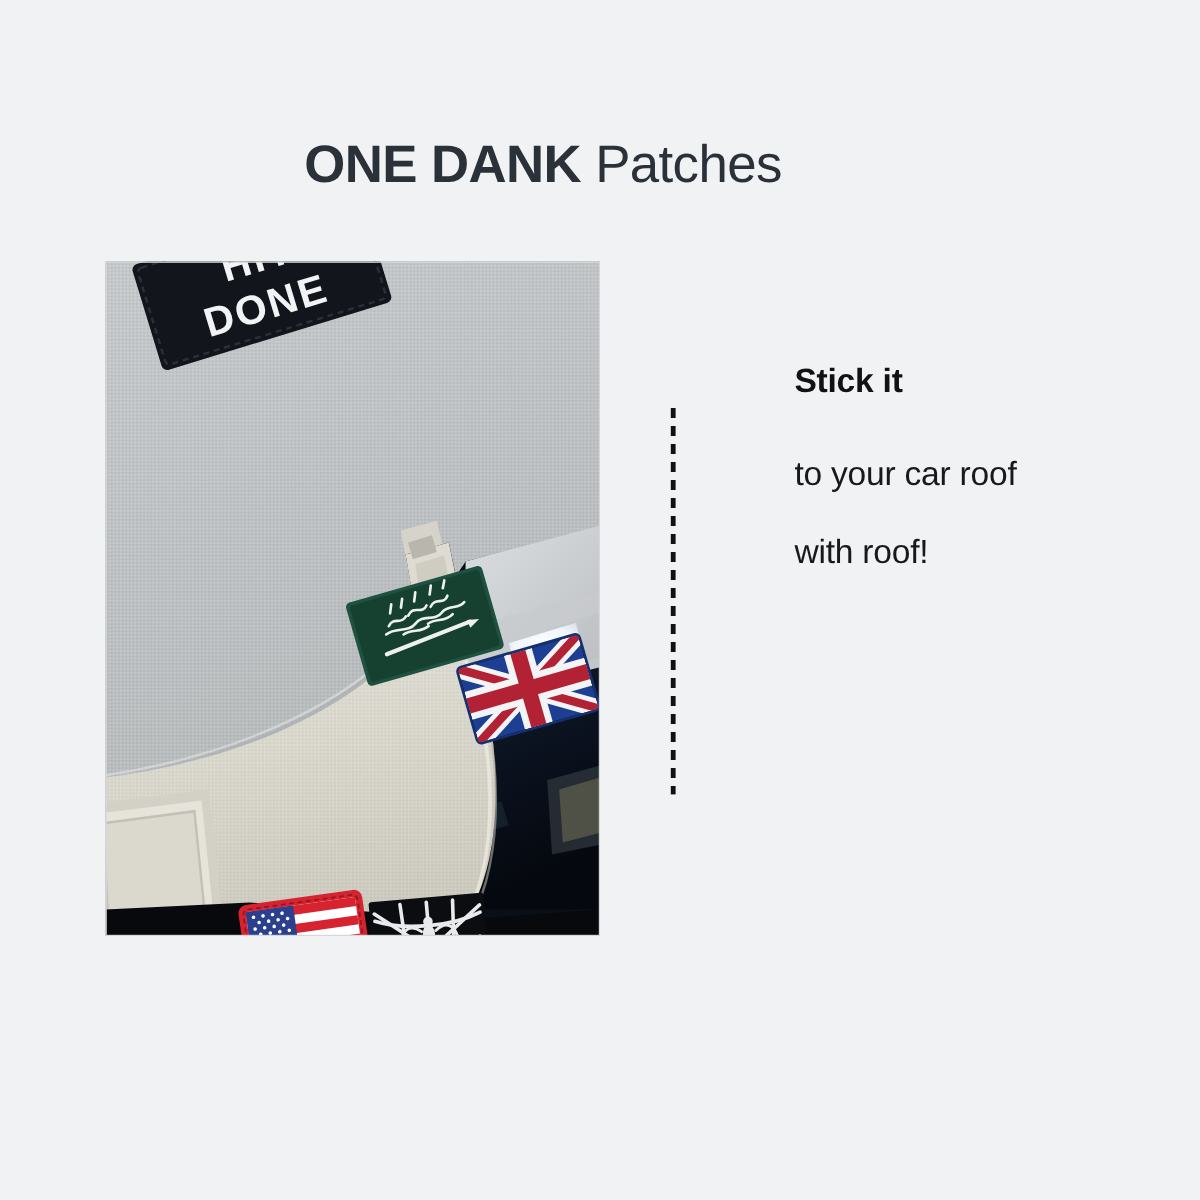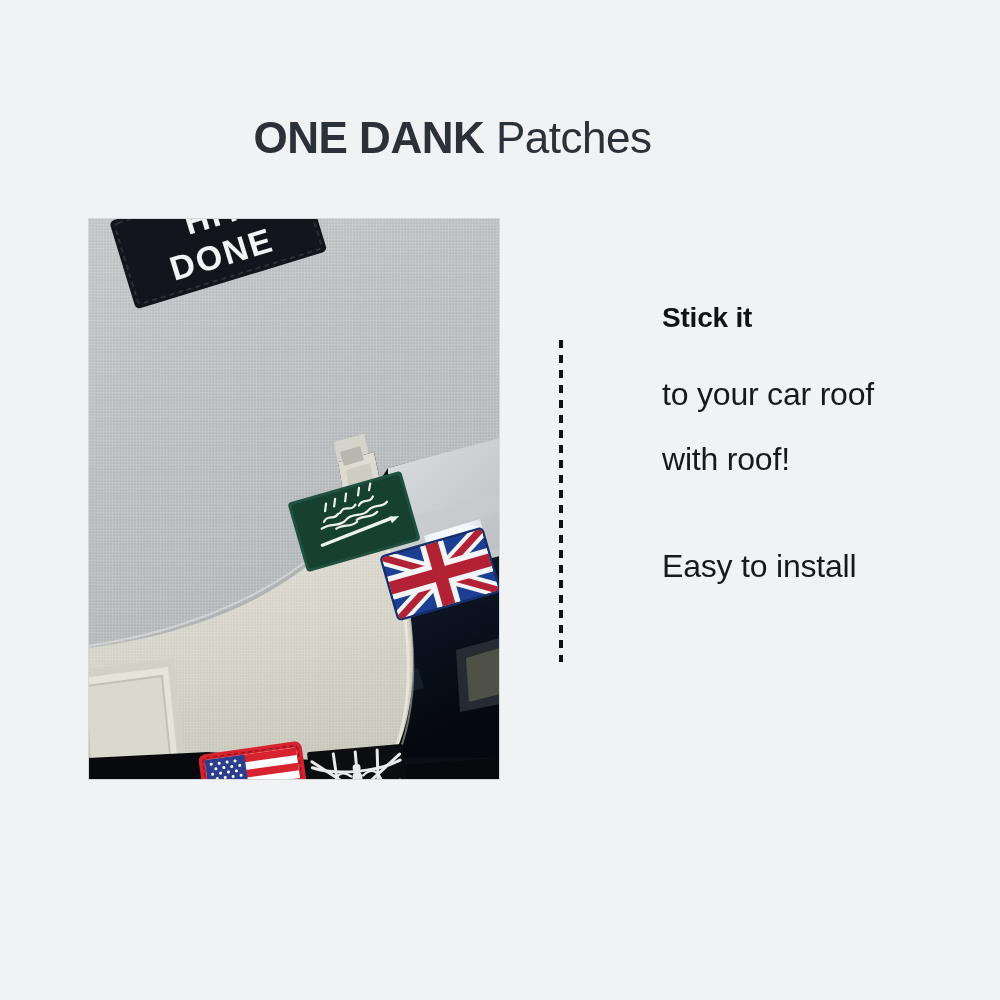--- a/index.html
+++ b/index.html
@@ -71,21 +71,21 @@
   .copy h2 {
     margin: 0;
     font-size: 28px;
     line-height: 36px;
     font-weight: 700;
     color: #101214;
     letter-spacing: -0.2px;
   }
   .copy p {
     margin: 0;
-    font-size: 32px;
+    font-size: 28px;
     line-height: 65px;
     font-weight: 400;
     color: #18191b;
     letter-spacing: -0.2px;
     white-space: nowrap;
   }
   .copy .gap { height: 42px; }
   .copy .blk-1 { margin-top: 26px; }
   .copy .blk-2 { margin-top: 0; }
 </style>
@@ -306,17 +306,16 @@
   <div class="divider"></div>
 
   <div class="copy">
     <h2>Stick it</h2>
     <div class="blk-1">
       <p>to your car roof</p>
       <p>with roof!</p>
     </div>
     <div class="gap"></div>
     <div class="blk-2">
-      <p>Easy to install</p>
     </div>
   </div>
 
 </div>
 
 </body></html>

